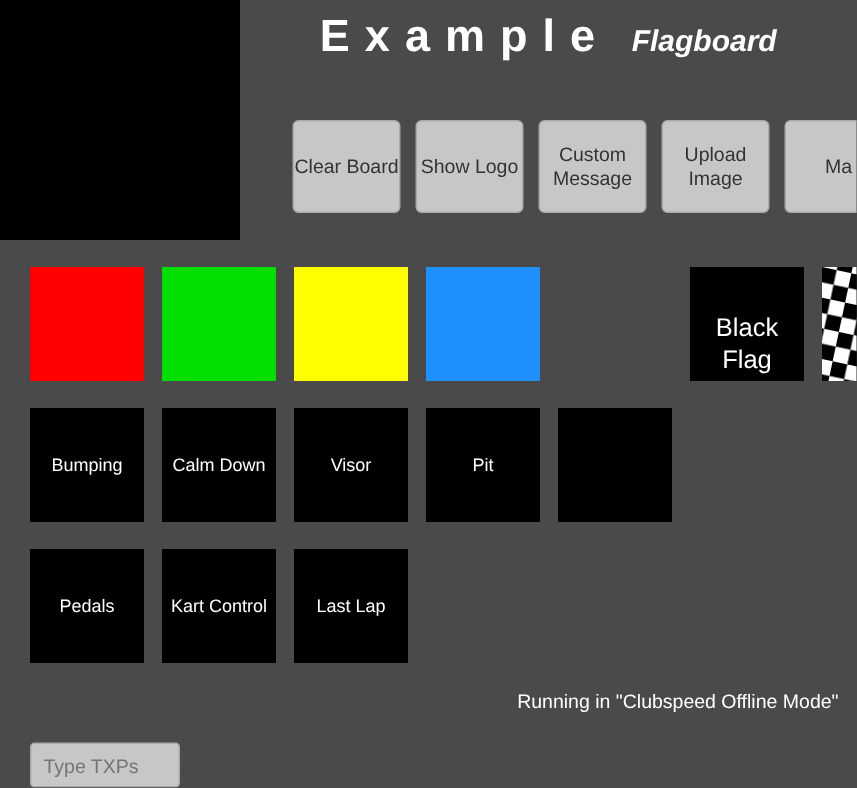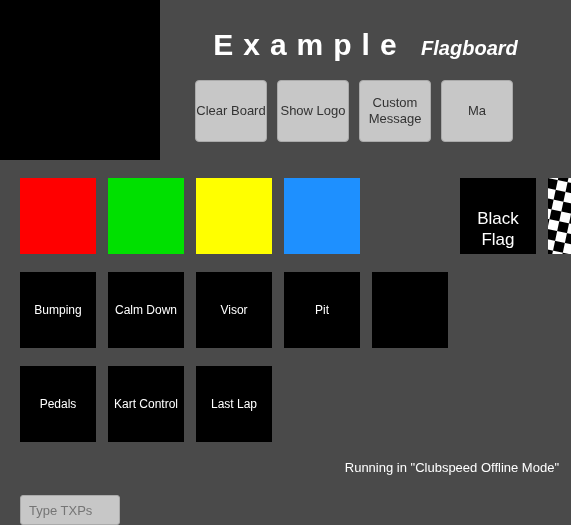--- a/index.html
+++ b/index.html
@@ -13,21 +13,21 @@
     position: relative;
   }
   .top-black {
     position: absolute;
     top: 0; left: 0;
     width: 160px; height: 160px;
     background: #000;
   }
   .title-bar {
     position: absolute;
-    top: 28px;
+    top: 8px;
     left: 160px;
     right: 0;
     text-align: center;
   }
   .title-main {
     font-size: 30px;
     font-weight: bold;
     letter-spacing: 10px;
     display: inline;
   }
@@ -157,20 +157,21 @@
 
 <div class="title-bar">
   <span class="title-main">Example</span>
   <span class="title-sub">Flagboard</span>
 </div>
 
 <div class="toolbar">
   <button class="tb-btn">Clear Board</button>
   <button class="tb-btn">Show Logo</button>
   <button class="tb-btn">Custom Message</button>
+  <button class="tb-btn">Upload Image</button>
   <button class="tb-btn">Ma</button>
 </div>
 
 <div class="flag-row row1">
   <div class="flag color red"></div>
   <div class="flag color green"></div>
   <div class="flag color yellow"></div>
   <div class="flag color blue"></div>
   <div style="width:76px;flex-shrink:0;"></div>
   <div class="flag black-label">

